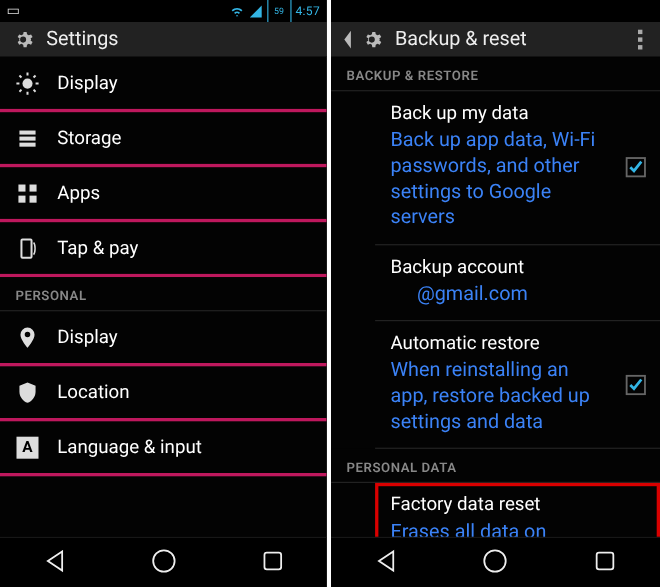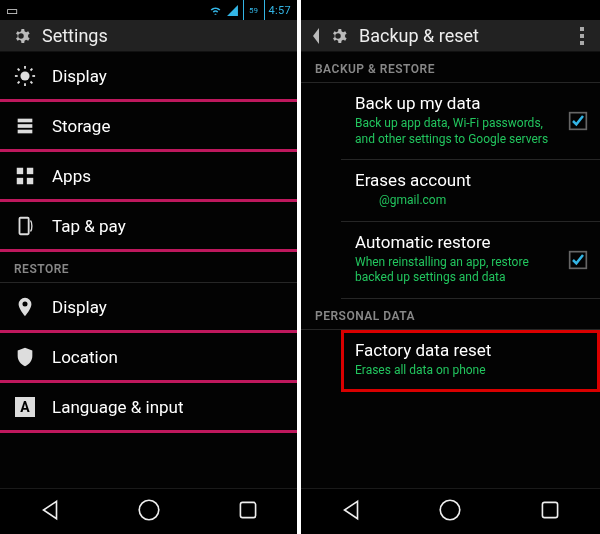--- a/index.html
+++ b/index.html
@@ -97,21 +97,21 @@
   }
   
   .ritem {
     padding: 10px 14px 12px;
     border-bottom: 1px solid #262626;
     color: #fff;
     position: relative;
     margin-left: 40px;
   }
   .ritem .title-row { font-size: 17px; margin-bottom: 3px; padding-right: 36px;}
-  .ritem .sub { font-size: 12px; color: #22c55e; line-height: 1.3; padding-right: 36px; }
+  .ritem .sub { font-size: 18px; color: #3b82f6; line-height: 1.3; padding-right: 36px; }
   .ritem .sub.indent { padding-left: 24px; }
   .ritem .check {
     position: absolute;
     right: 12px;
     top: 50%;
     transform: translateY(-50%);
     width: 20px; height: 20px;
   }
   .ritem .check svg { width: 20px; height:20px; }
   
@@ -195,21 +195,21 @@
     <div class="item">
       <span class="icon">
           <svg viewBox="0 0 24 24">
             <rect x="6" y="3" width="10" height="18" rx="1" fill="none" stroke="#ddd" stroke-width="2"></rect>
             <path d="M18 6c2 2 2 10 0 12" fill="none" stroke="#ddd" stroke-width="1.5"></path>
           </svg>
         </span>
       <span>Tap &amp; pay</span>
     </div>
 
-    <div class="section-header">RESTORE</div>
+    <div class="section-header">PERSONAL</div>
 
     <div class="item">
       <span class="icon">
           <svg viewBox="0 0 24 24">
             <path d="M12 2a7 7 0 00-7 7c0 5 7 13 7 13s7-8 7-13a7 7 0 00-7-7zm0 9.5A2.5 2.5 0 1112 6a2.5 2.5 0 010 5.5z"></path>
           </svg>
         </span>
       <span>Display</span>
     </div>
     <div class="item">
@@ -268,21 +268,21 @@
     <div class="ritem">
       <div class="title-row">Back up my data</div>
       <div class="sub">Back up app data, Wi-Fi passwords, and other settings to Google servers</div>
       <span class="check"><svg viewBox="0 0 24 24">
             <rect x="2" y="2" width="20" height="20" fill="none" stroke="#666" stroke-width="2"></rect>
             <path d="M6 12l4 4 8-10" fill="none" stroke="#33b5e5" stroke-width="3"></path>
           </svg></span>
     </div>
 
     <div class="ritem">
-      <div class="title-row">Erases account</div>
+      <div class="title-row">Backup account</div>
       <div class="sub indent">@gmail.com</div>
     </div>
 
     <div class="ritem">
       <div class="title-row">Automatic restore</div>
       <div class="sub">When reinstalling an app, restore backed up settings and data</div>
       <span class="check"><svg viewBox="0 0 24 24">
             <rect x="2" y="2" width="20" height="20" fill="none" stroke="#666" stroke-width="2"></rect>
             <path d="M6 12l4 4 8-10" fill="none" stroke="#33b5e5" stroke-width="3"></path>
           </svg></span>

